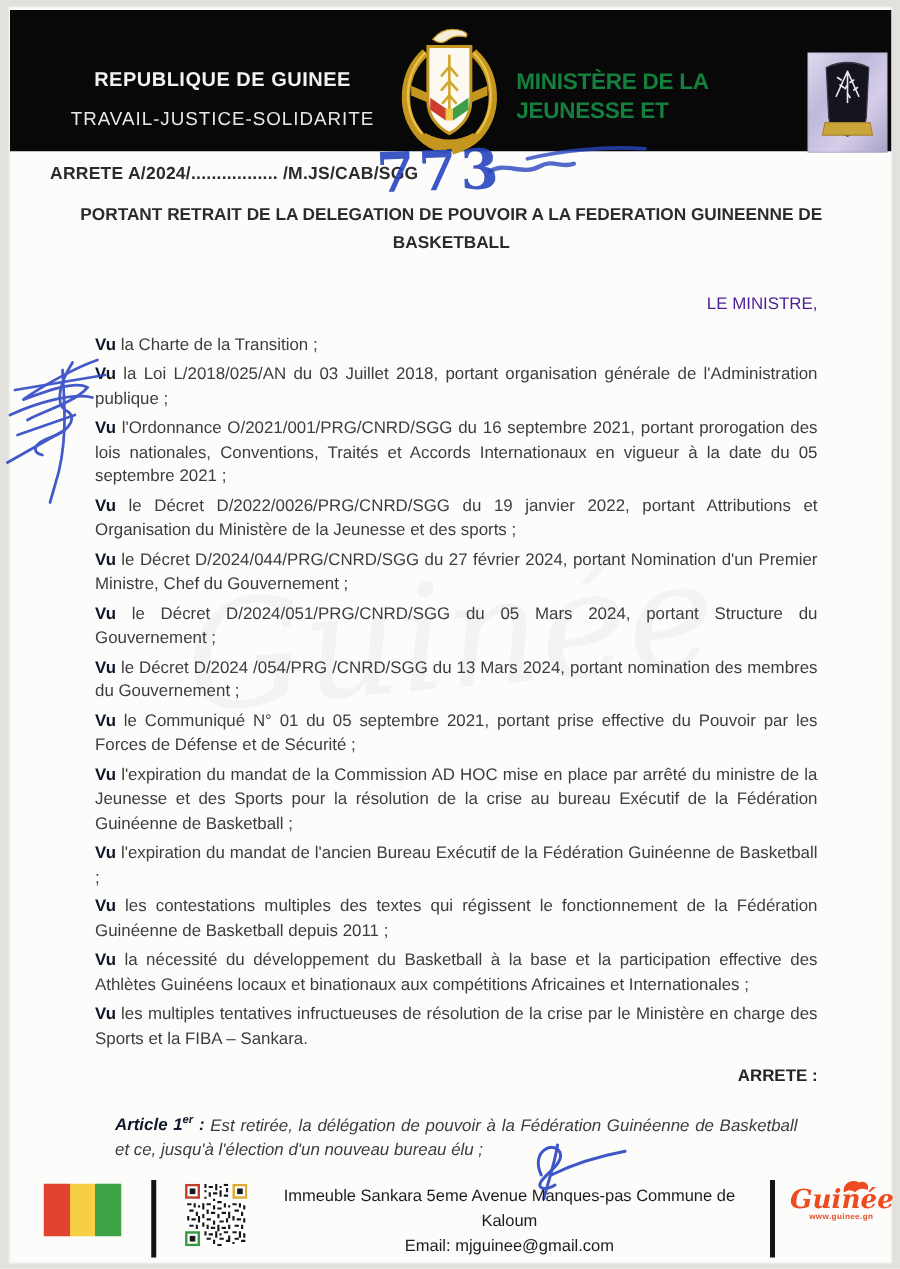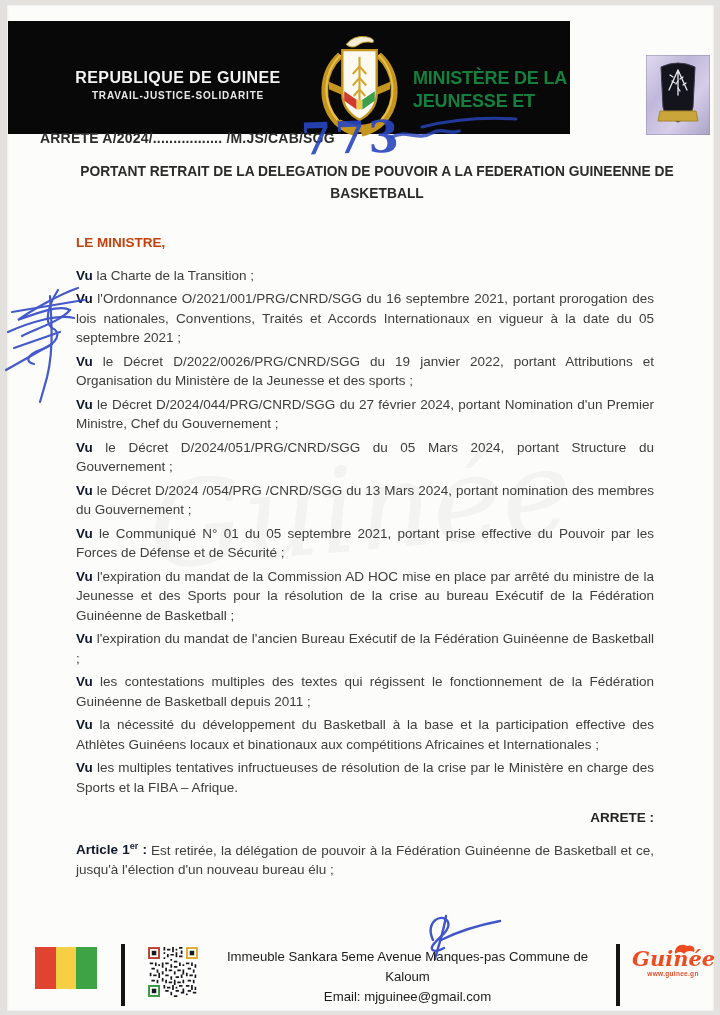--- a/index.html
+++ b/index.html
@@ -9,60 +9,60 @@
     background:#e2e1de;
     font-family:"Liberation Sans", sans-serif;
   }
   .page {
     position:absolute; left:7px; top:5px; width:707px; height:1006px;
     background:#fcfcfa;
     box-shadow: inset 0 0 3px rgba(0,0,0,.10);
   }
   
   .header-band {
-    position:absolute; left:8px; top:21px; width:562px; height:113px;
+    position:absolute; left:8px; top:8px; width:705px; height:113px;
     background:#080808;
   }
   .hdr-left { position:absolute; left:40px; top:48px; width:260px; text-align:center; color:#f2f2f2; }
   .hdr-left .t1 { font-size:16px; font-weight:bold; letter-spacing:.4px; }
-  .hdr-left .t2 { font-size:10px; font-weight:bold; letter-spacing:.8px; margin-top:3px; color:#e8e8e8; }
+  .hdr-left .t2 { font-size:15px; font-weight:normal; letter-spacing:.8px; margin-top:13px; color:#e8e8e8; }
   .coat { position:absolute; left:303px; top:11px; width:97px; height:107px; }
   .hdr-right {
     position:absolute; left:405px; top:46px; width:228px; text-align:left;
     color:#15803d; font-weight:bold; font-size:18px; line-height:23px; letter-spacing:-.2px;
   }
   .badge { position:absolute; left:638px; top:34px; width:64px; height:80px; }
 
   
   .title-ref {
     position:absolute; left:0; top:130px; width:720px; text-align:left;
     font-weight:bold; font-size:14px; color:#2b2b2b; letter-spacing:.2px;padding-left:40px;
   }
   .title-subject {
-    position:absolute; left:72px; top:161px; width:610px; text-align:center;
+    position:absolute; left:56px; top:161px; width:610px; text-align:center;
     font-weight:bold; font-size:13.8px; line-height:22px; color:#2b2b2b;
   }
   .hw-773 {
     position:absolute; left:301px; top:112px;
     font-family:"DejaVu Serif", serif; font-weight:bold;
     font-size:44px; color:#2946c0; letter-spacing:3px;
     transform:rotate(-2deg); opacity:.9;
   }
   .hw-title-svg { position:absolute; left:280px; top:110px; }
 
   
   .doc-body {
     position:absolute; left:76px; top:233px; width:578px;
     font-size:13.5px; line-height:19.5px; color:#3d3d3d; text-align:justify;
   }
-  .salutation { text-align:left; font-weight:bold; color:#c2410c; margin:0 0 13px 0; }
+  .salutation { text-align:right; font-weight:normal; color:#4c1d95; margin:0 0 13px 0; }
   .recital { margin:0 0 4px 0; }
   .recital b, .article b { color:#0f172a; }
   .decision-heading { text-align:right; font-weight:bold; color:#242424; margin:11px 0 9px 0; }
-  .article { margin:0; }
+  .article { margin:16px;font-style:italic; }
   .article sup { font-size:9px; }
 
   .hw-sign { position:absolute; left:0; top:270px; }
   .watermark {
     position:absolute; left:80px; top:440px; width:560px; text-align:center;
     font-family:"DejaVu Serif", serif; font-style:italic;
     font-size:118px; color:rgba(95,95,115,.055);
     transform:rotate(-5deg); pointer-events:none; white-space:nowrap;
   }
 
@@ -157,31 +157,32 @@
   <g stroke="#2946c0" fill="none" stroke-linecap="round" opacity=".8">
     <path d="M112,27 C125,19 138,31 152,23 C162,17 170,25 179,21" stroke-width="3.5"></path>
     <path d="M142,17 C170,10 205,7 236,9" stroke-width="3"></path>
   </g>
 </svg>
 
 <div class="doc-body">
   <p class="salutation">LE MINISTRE,</p>
 
   <p class="recital"><b>Vu</b><span> la Charte de la Transition ;</span></p>
+  <p class="recital"><b>Vu</b><span> la Loi L/2018/025/AN du 03 Juillet 2018, portant organisation générale de l'Administration publique ;</span></p>
   <p class="recital"><b>Vu</b><span> l'Ordonnance O/2021/001/PRG/CNRD/SGG du 16 septembre 2021, portant prorogation des lois nationales, Conventions, Traités et Accords Internationaux en vigueur à la date du 05 septembre 2021 ;</span></p>
   <p class="recital"><b>Vu</b><span> le Décret D/2022/0026/PRG/CNRD/SGG du 19 janvier 2022, portant Attributions et Organisation du Ministère de la Jeunesse et des sports ;</span></p>
   <p class="recital"><b>Vu</b><span> le Décret D/2024/044/PRG/CNRD/SGG du 27 février 2024, portant Nomination d'un Premier Ministre, Chef du Gouvernement ;</span></p>
   <p class="recital"><b>Vu</b><span> le Décret D/2024/051/PRG/CNRD/SGG du 05 Mars 2024, portant Structure du Gouvernement ;</span></p>
   <p class="recital"><b>Vu</b><span> le Décret D/2024 /054/PRG /CNRD/SGG du 13 Mars 2024, portant nomination des membres du Gouvernement ;</span></p>
   <p class="recital"><b>Vu</b><span> le Communiqué N° 01 du 05 septembre 2021, portant prise effective du Pouvoir par les Forces de Défense et de Sécurité ;</span></p>
   <p class="recital"><b>Vu</b><span> l'expiration du mandat de la Commission AD HOC mise en place par arrêté du ministre de la Jeunesse et des Sports pour la résolution de la crise au bureau Exécutif de la Fédération Guinéenne de Basketball ;</span></p>
   <p class="recital"><b>Vu</b><span> l'expiration du mandat de l'ancien Bureau Exécutif de la Fédération Guinéenne de Basketball ;</span></p>
   <p class="recital"><b>Vu</b><span> les contestations multiples des textes qui régissent le fonctionnement de la Fédération Guinéenne de Basketball depuis 2011 ;</span></p>
   <p class="recital"><b>Vu</b><span> la nécessité du développement du Basketball à la base et la participation effective des Athlètes Guinéens locaux et binationaux aux compétitions Africaines et Internationales ;</span></p>
-  <p class="recital"><b>Vu</b><span> les multiples tentatives infructueuses de résolution de la crise par le Ministère en charge des Sports et la FIBA – Afrique.</span></p>
+  <p class="recital"><b>Vu</b><span> les multiples tentatives infructueuses de résolution de la crise par le Ministère en charge des Sports et la FIBA – Sankara.</span></p>
 
   <p class="decision-heading">ARRETE :</p>
 
   <p class="article"><b><span>Article 1</span><sup>er</sup><span> :</span></b><span> Est retirée, la délégation de pouvoir à la Fédération Guinéenne de Basketball et ce, jusqu'à l'élection d'un nouveau bureau élu ;</span></p>
 </div>
 
 <svg class="hw-sign" width="110" height="140" viewBox="0 0 110 140">
   <g stroke="#2b44c4" stroke-width="2.2" fill="none" stroke-linecap="round" opacity=".88">
     <path d="M78,18 C60,24 32,40 18,50 C34,44 60,34 70,40 C60,52 32,60 22,66"></path>
     <path d="M8,62 C30,52 58,44 74,48"></path>

